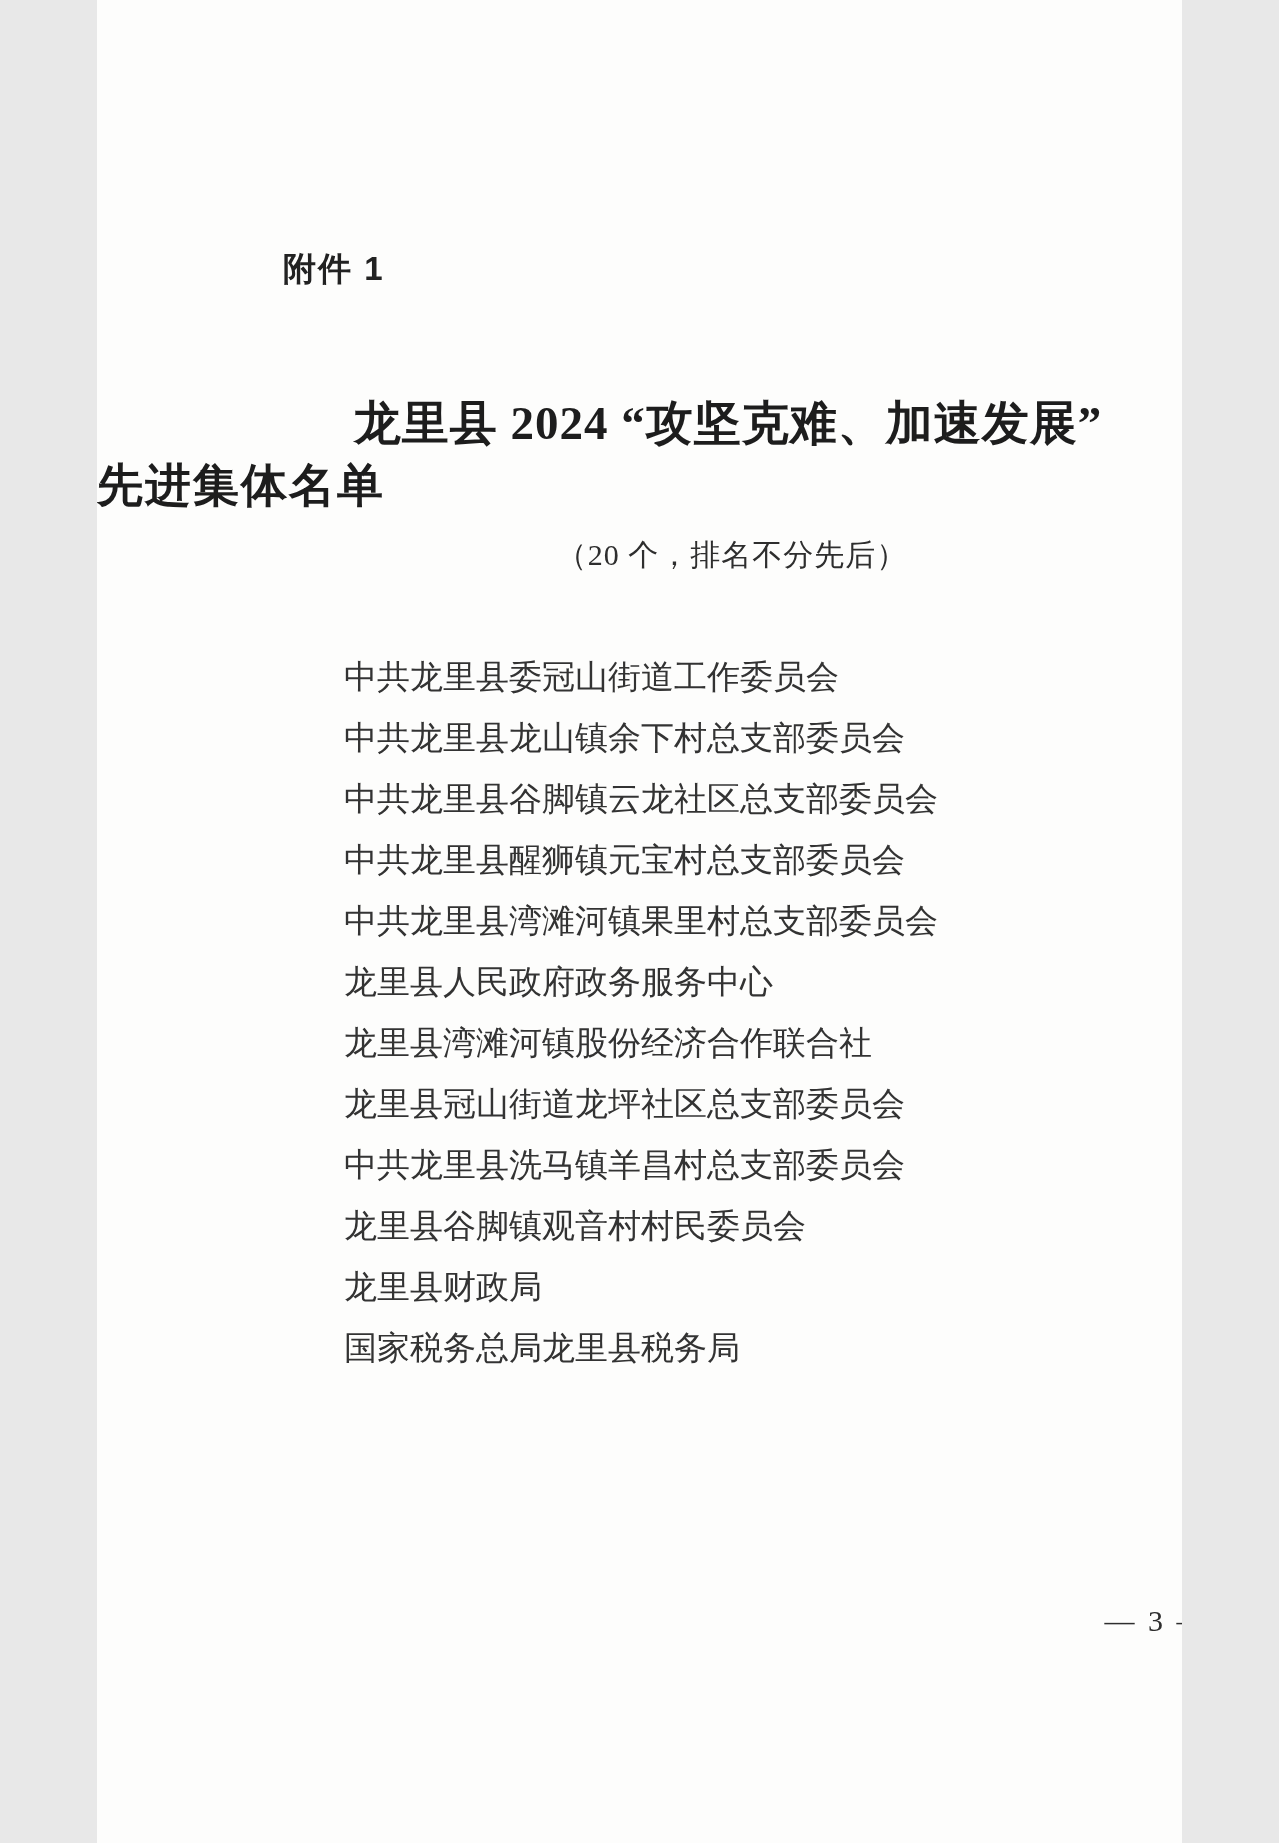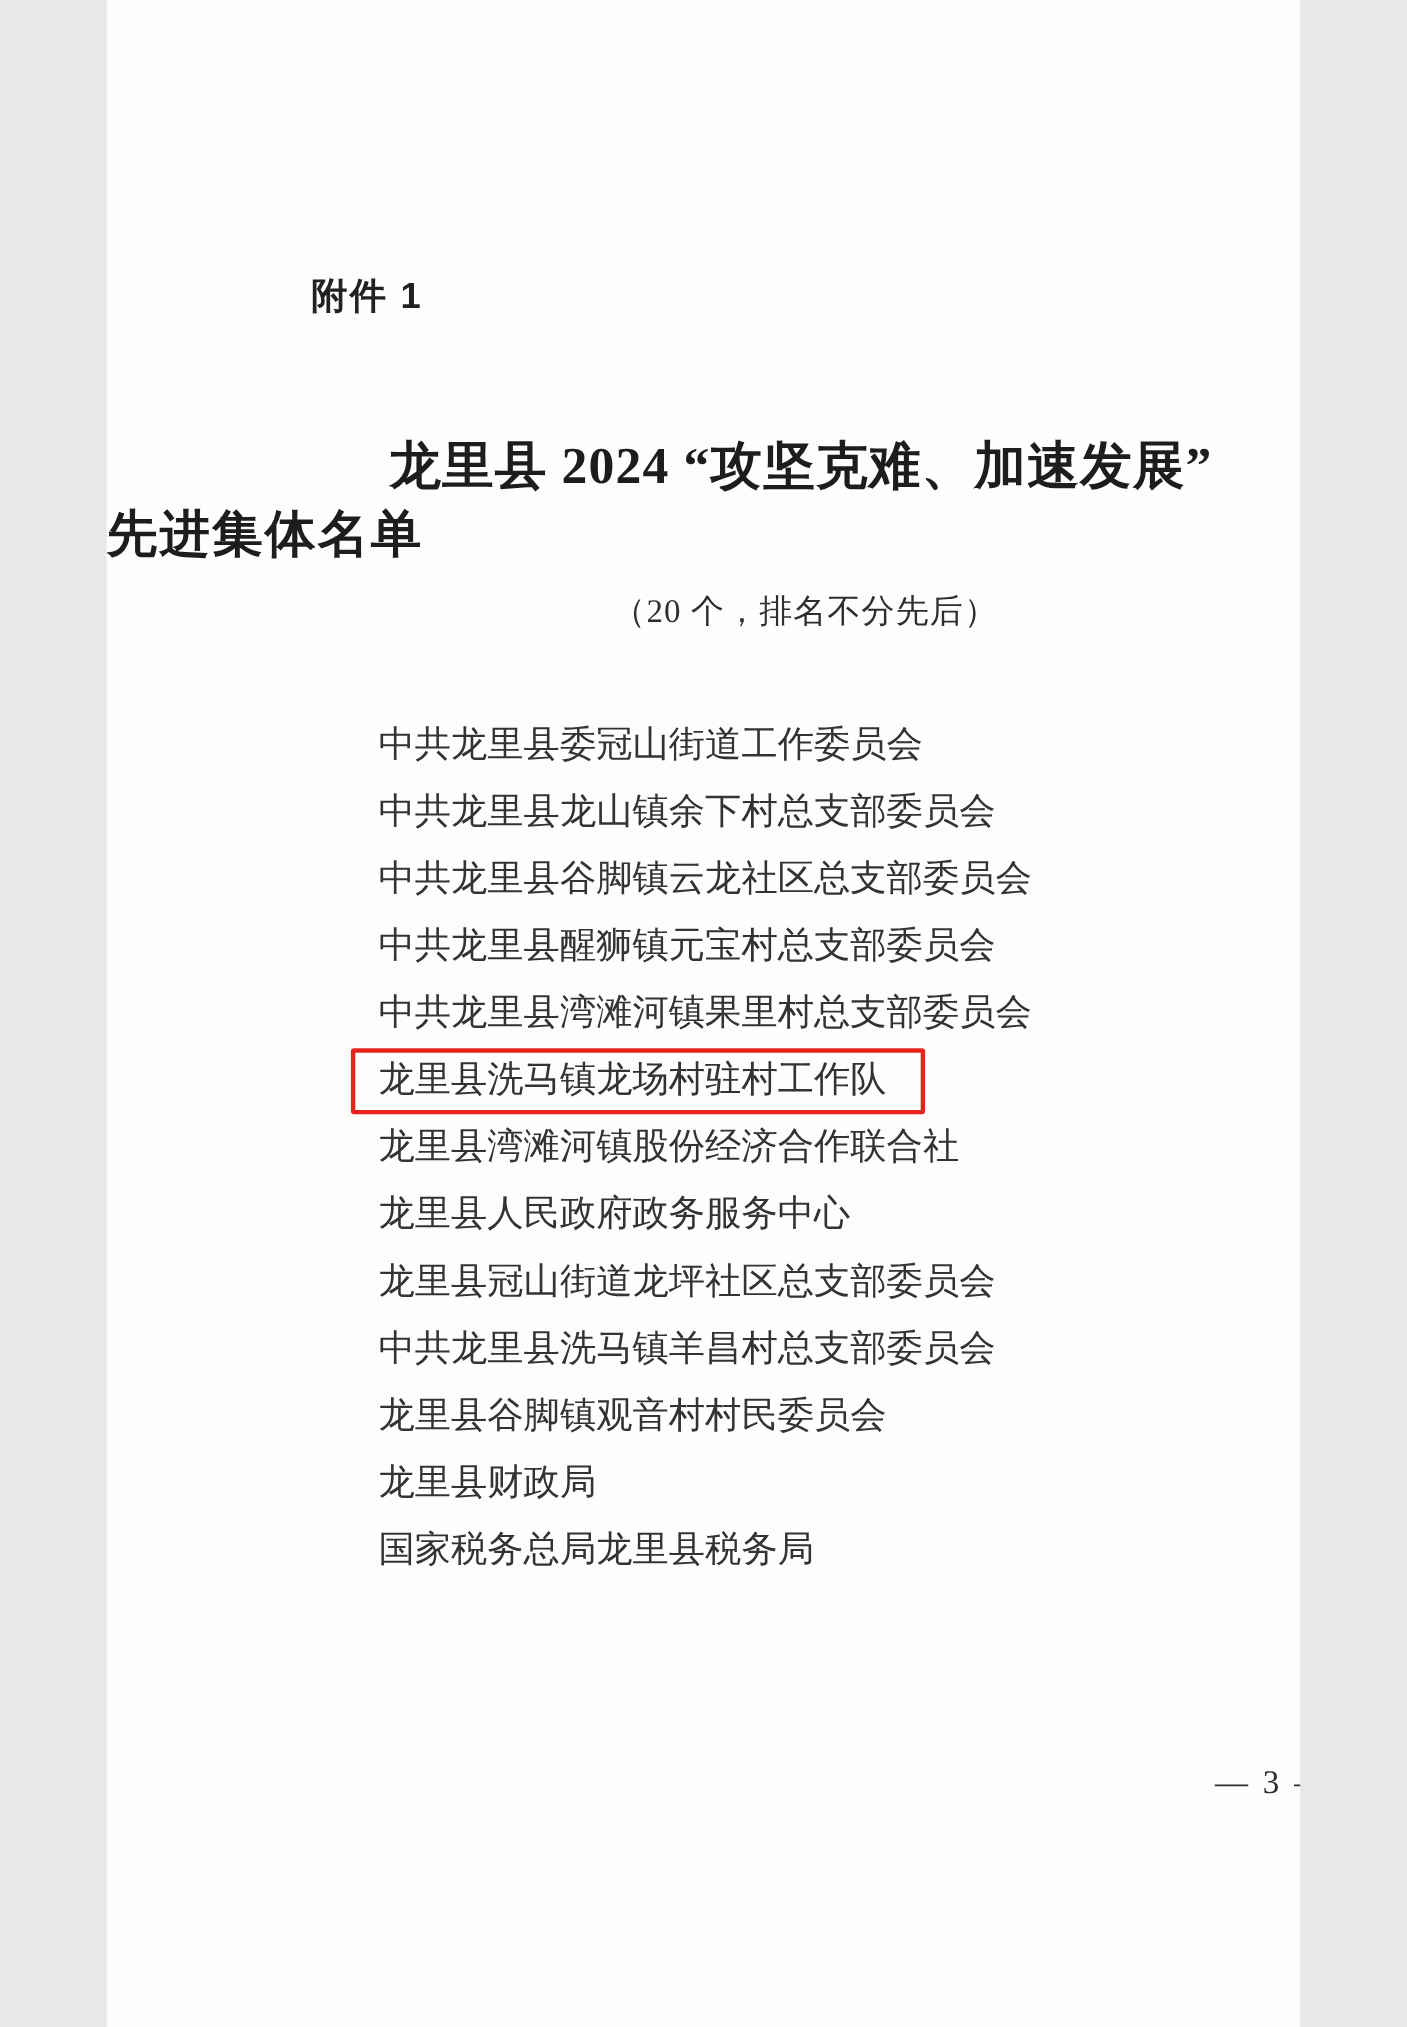--- a/index.html
+++ b/index.html
@@ -107,26 +107,22 @@
   <h1 class="title-line2">先进集体名单</h1>
 
   <div class="subtitle">（20 个，排名不分先后）</div>
 
   <div class="org-list">
     <div class="org-item">中共龙里县委冠山街道工作委员会</div>
     <div class="org-item">中共龙里县龙山镇余下村总支部委员会</div>
     <div class="org-item">中共龙里县谷脚镇云龙社区总支部委员会</div>
     <div class="org-item">中共龙里县醒狮镇元宝村总支部委员会</div>
     <div class="org-item">中共龙里县湾滩河镇果里村总支部委员会</div>
-    <div class="org-item">
-      <span>龙里县洗马镇龙场村驻村工作队</span>
-      <span class="highlight-box" style="border-color: rgb(232, 35, 28);"></span>
-    </div>
+    <div class="org-item">龙里县人民政府政务服务中心</div>
     <div class="org-item">龙里县湾滩河镇股份经济合作联合社</div>
-    <div class="org-item">龙里县人民政府政务服务中心</div>
     <div class="org-item">龙里县冠山街道龙坪社区总支部委员会</div>
     <div class="org-item">中共龙里县洗马镇羊昌村总支部委员会</div>
     <div class="org-item">龙里县谷脚镇观音村村民委员会</div>
     <div class="org-item">龙里县财政局</div>
     <div class="org-item">国家税务总局龙里县税务局</div>
   </div>
 
   <div class="page-number">— 3 —</div>
 
 </div>

